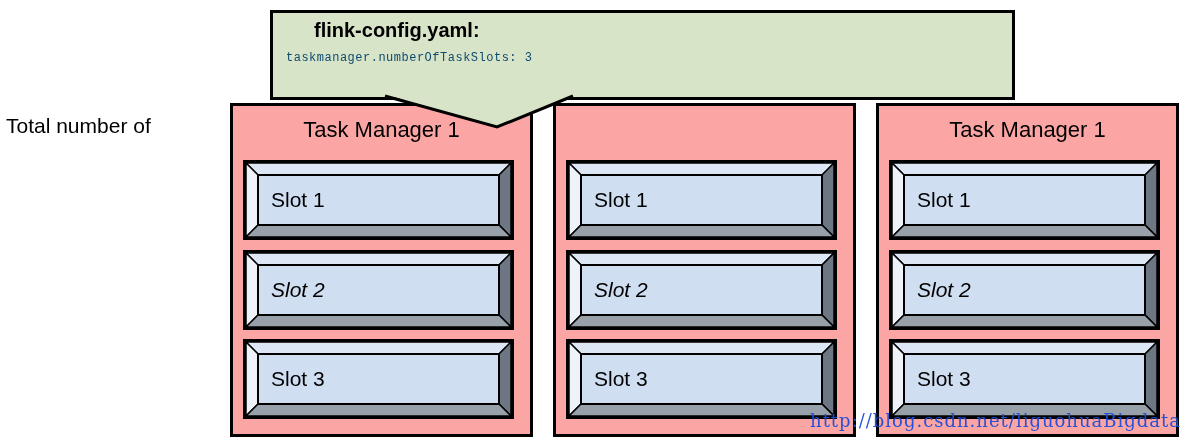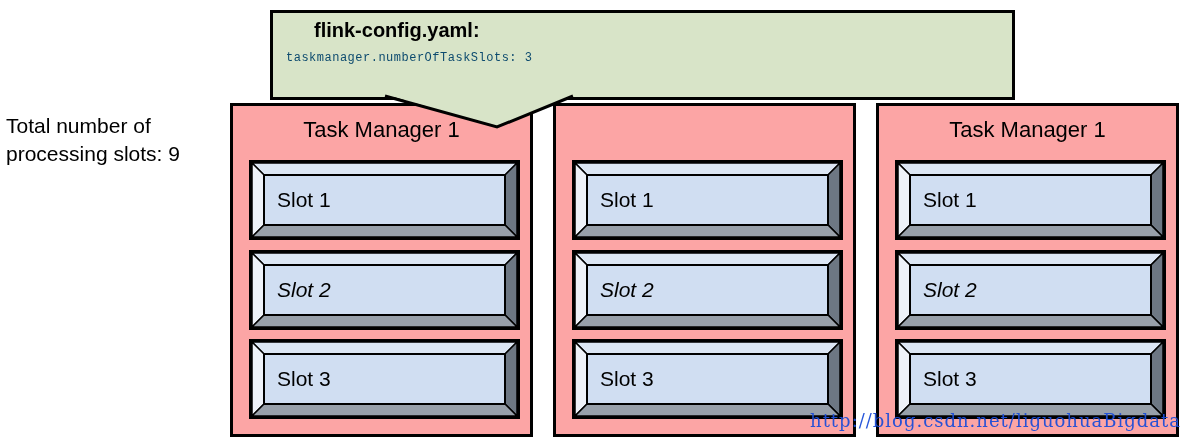--- a/index.html
+++ b/index.html
@@ -76,21 +76,21 @@
   .tm-box.tm-1 { left: 553px; }
   .tm-box.tm-2 { left: 876px; }
   .tm-title {
     margin-top: 11px;
     text-align: center;
     font-size: 22px;
     line-height: 26px;
   }
   .slot {
     position: absolute;
-    left: 16px;
+    left: 10px;
     width: 271px;
     height: 80px;
   }
   .slot.s-0 { top: 54px; }
   .slot.s-1 { top: 144px; font-style: italic; }
   .slot.s-2 { top: 233px; text-align: center; }
   .slot svg { position: absolute; left: 0; top: 0; display: block; }
   .slot-label {
     position: absolute;
     left: 28px;
@@ -131,21 +131,20 @@
         <polygon points="268,3 268,77 256,65 256,15" fill="#6d7783" stroke="#000" stroke-width="1.5"></polygon>
         <polygon points="3,77 15,65 256,65 268,77" fill="#98a0aa" stroke="#000" stroke-width="1.5"></polygon>
         <rect x="15" y="15" width="241" height="50" fill="#d0def2" stroke="#000" stroke-width="2"></rect>
         <rect x="1.5" y="1.5" width="268" height="77" fill="none" stroke="#000" stroke-width="3"></rect>
       </g>
     </defs>
   </svg>
 
   <div class="annotation">
     <div>Total number of</div>
-    <div>processing slots: 9</div>
   </div>
 
   <div class="callout">
     <div class="file-label">flink-config.yaml:</div>
     <div class="config-line">taskmanager.numberOfTaskSlots: 3</div>
   </div>
 
   <svg class="callout-pointer" width="1184" height="445" viewBox="0 0 1184 445">
     <polygon points="387,95 575,95 497,127" fill="#d8e4c8"></polygon>
     <path d="M385,96 L497,127 L573,96" fill="none" stroke="#000" stroke-width="3"></path>

